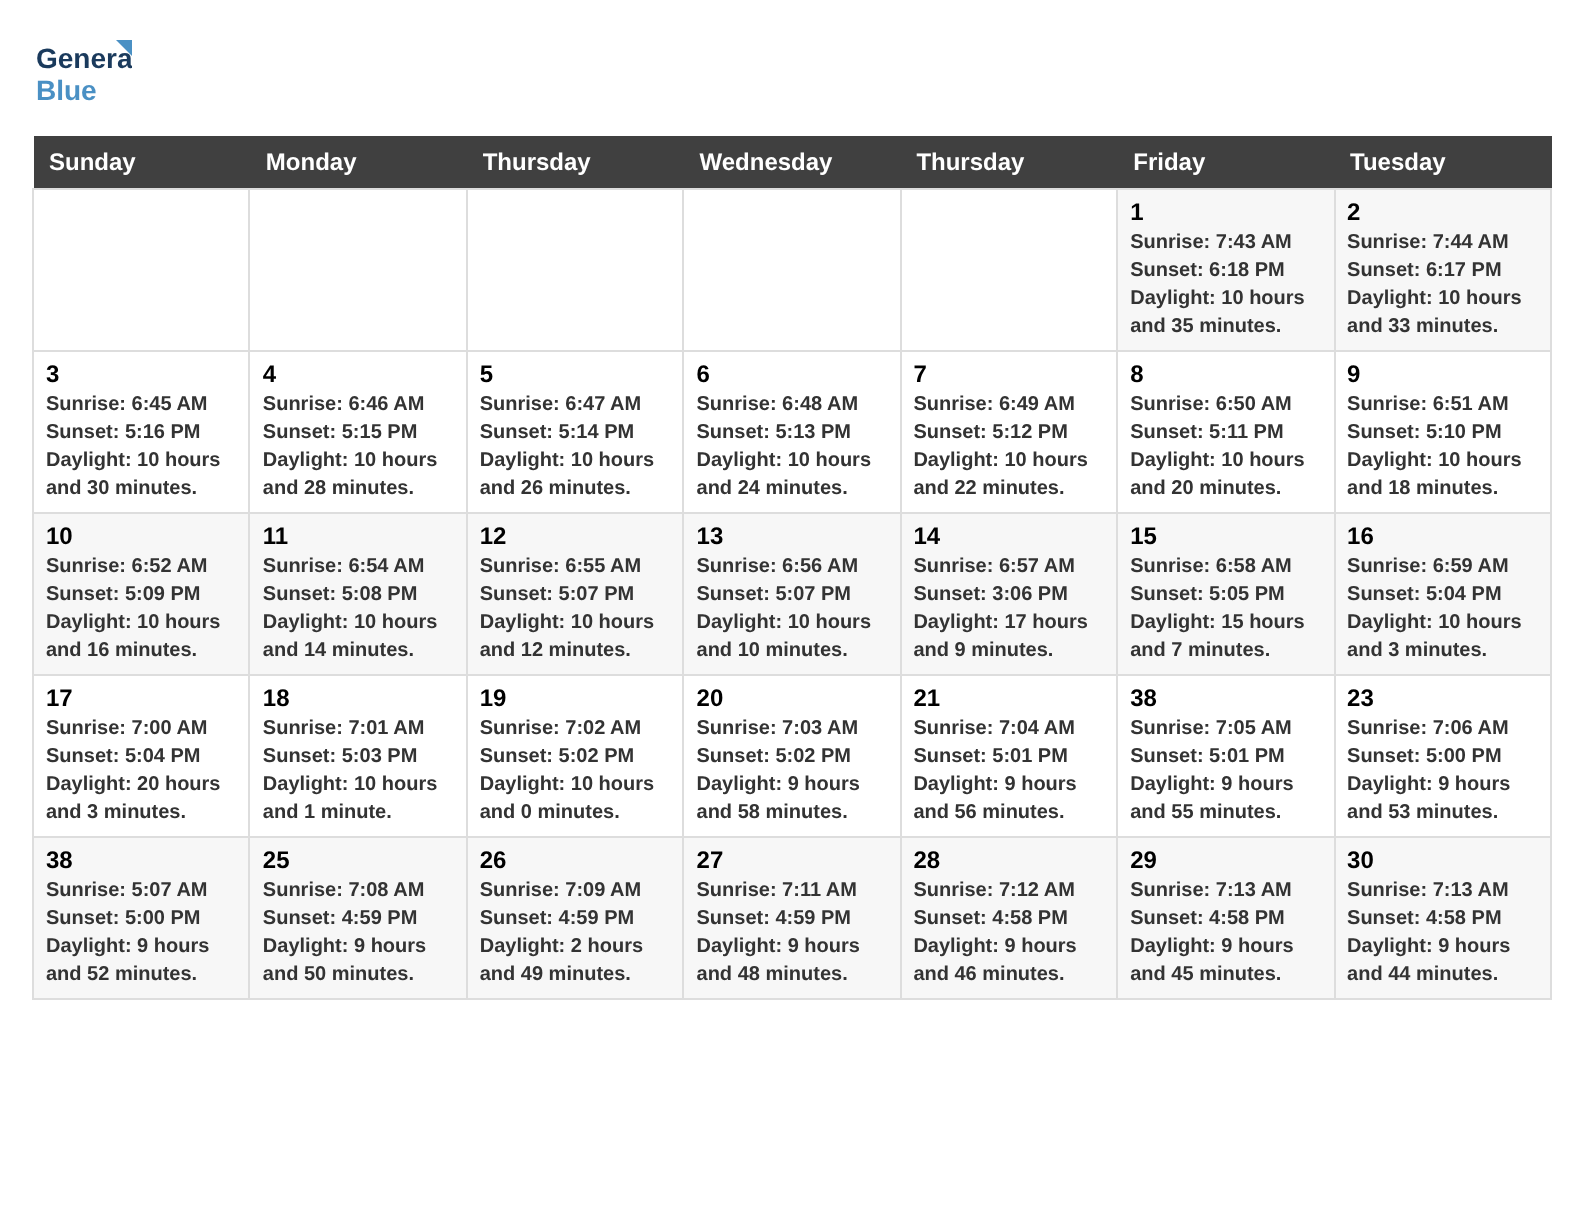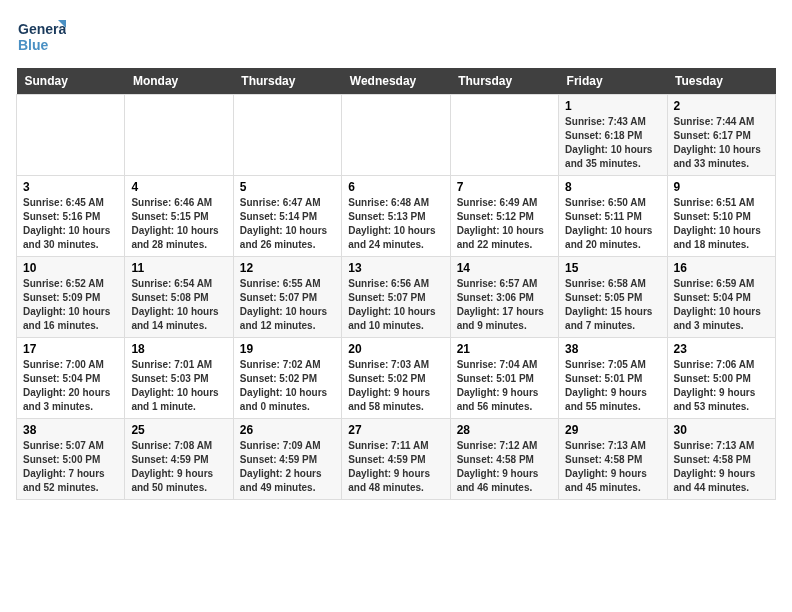--- a/index.html
+++ b/index.html
@@ -299,21 +299,21 @@
             <div>Daylight: 9 hours and 53 minutes.</div>
           </div>
         </td>
       </tr>
       <tr>
         <td>
           <div class="day-number">38</div>
           <div class="day-info">
             <div>Sunrise: 5:07 AM</div>
             <div>Sunset: 5:00 PM</div>
-            <div>Daylight: 7 hours and 52 minutes.</div>
+            <div>Daylight: 9 hours and 52 minutes.</div>
           </div>
         </td>
         <td>
           <div class="day-number">25</div>
           <div class="day-info">
             <div>Sunrise: 7:08 AM</div>
             <div>Sunset: 4:59 PM</div>
             <div>Daylight: 9 hours and 50 minutes.</div>
           </div>
         </td>

